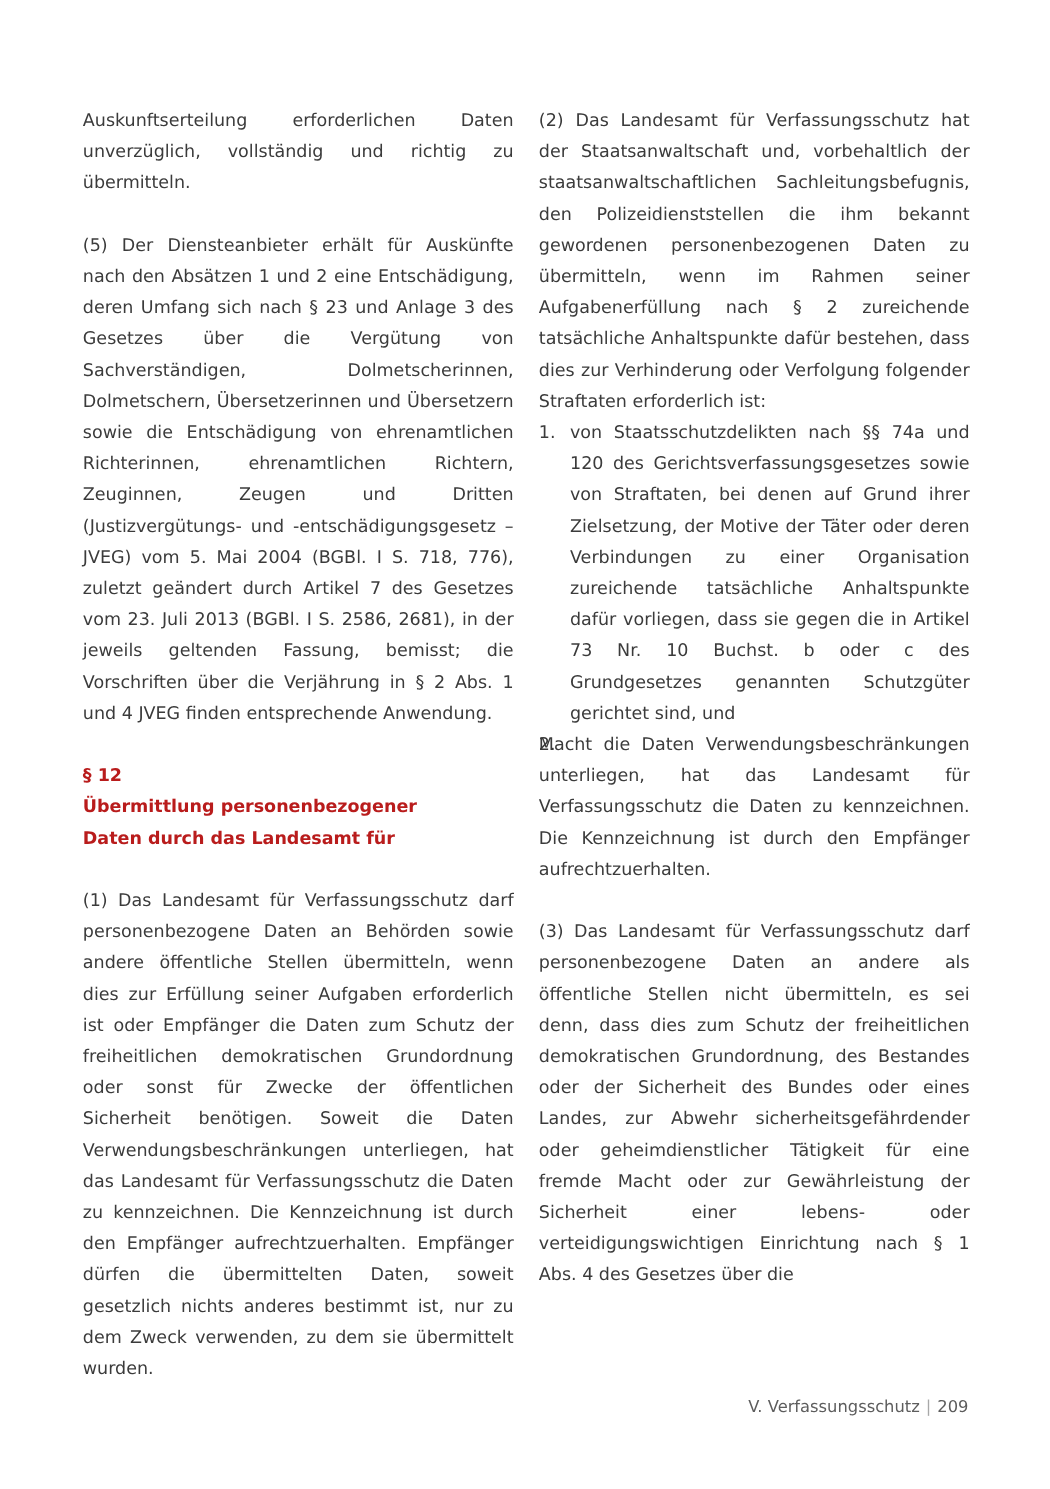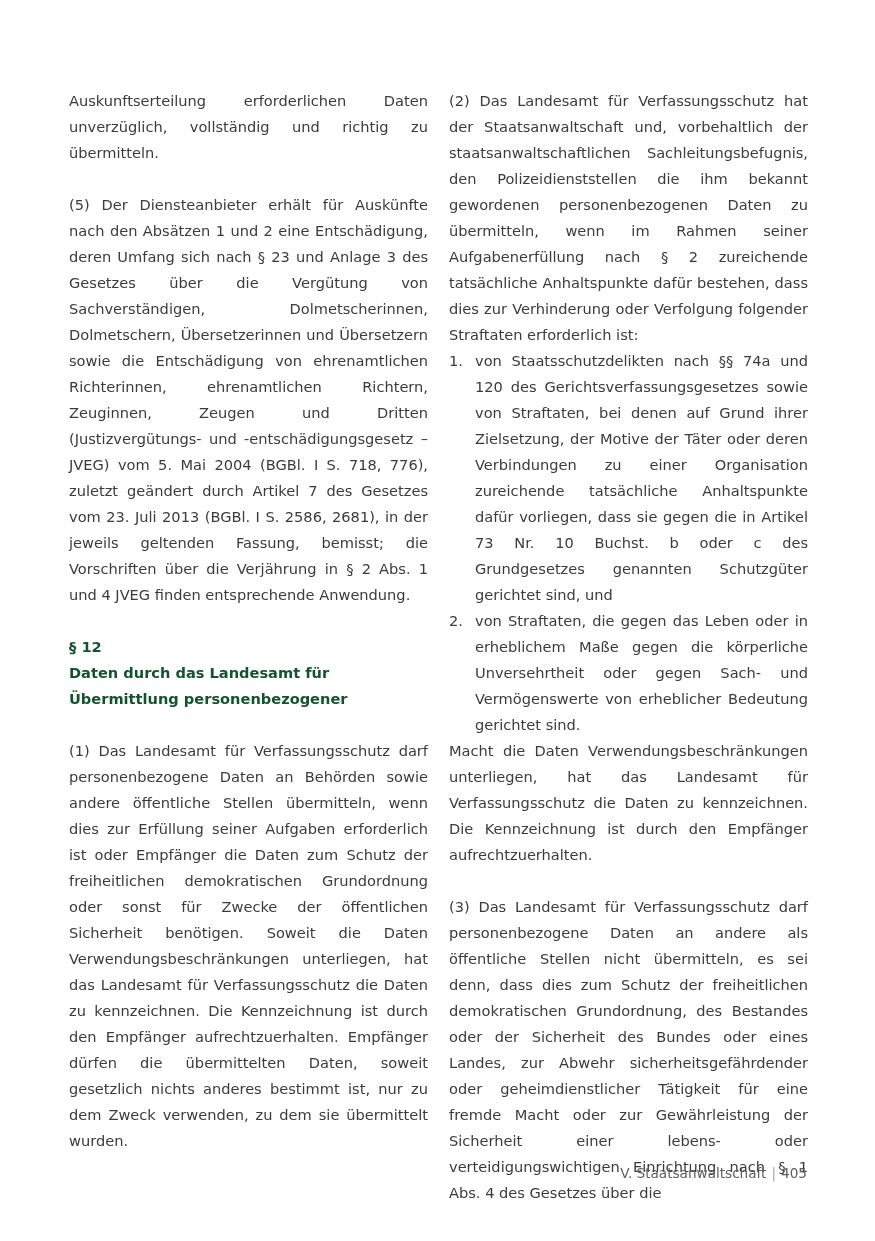--- a/index.html
+++ b/index.html
@@ -57,21 +57,21 @@
 
   .gap {
     height: 26px;
   }
 
   h2.section-heading {
     margin: 0;
     font-size: 14.6px;
     line-height: 26px;
     font-weight: bold;
-    color: #14532d;
+    color: #b91c1c;
     text-align: left;
   }
   h2.section-heading .sec-num {
     display: block;
   }
   h2.section-heading .sec-title-line {
     display: block;
   }
 
   ol.numlist {
@@ -126,52 +126,51 @@
       <p class="para lastline-left">Auskunftserteilung erforderlichen Daten unverzüglich, vollständig und richtig zu übermitteln.</p>
 
       <div class="gap"></div>
 
       <p class="para lastline-left">(5) Der Diensteanbieter erhält für Auskünfte nach den Absätzen 1 und 2 eine Entschädigung, deren Umfang sich nach § 23 und Anlage 3 des Gesetzes über die Vergütung von Sachverständigen, Dolmetscherinnen, Dolmetschern, Übersetzerinnen und Übersetzern sowie die Entschädigung von ehrenamtlichen Richterinnen, ehrenamtlichen Richtern, Zeuginnen, Zeugen und Dritten (Justizvergütungs- und -entschädigungsgesetz – JVEG) vom 5. Mai 2004 (BGBl. I S. 718, 776), zuletzt geändert durch Artikel 7 des Gesetzes vom 23. Juli 2013 (BGBl. I S. 2586, 2681), in der jeweils geltenden Fassung, bemisst; die Vorschriften über die Verjährung in § 2 Abs. 1 und 4 JVEG finden entsprechende Anwendung.</p>
 
       <div class="gap"></div>
 
       <h2 class="section-heading">
         <span class="sec-num">§ 12</span>
+        <span class="sec-title-line">Übermittlung personenbezogener</span>
         <span class="sec-title-line">Daten durch das Landesamt für</span>
-        <span class="sec-title-line">Übermittlung personenbezogener</span>
       </h2>
 
       <div class="gap"></div>
 
       <p class="para lastline-left">(1) Das Landesamt für Verfassungsschutz darf personenbezogene Daten an Behörden sowie andere öffentliche Stellen übermitteln, wenn dies zur Erfüllung seiner Aufgaben erforderlich ist oder Empfänger die Daten zum Schutz der freiheitlichen demokratischen Grundordnung oder sonst für Zwecke der öffentlichen Sicherheit benötigen. Soweit die Daten Verwendungsbeschränkungen unterliegen, hat das Landesamt für Verfassungsschutz die Daten zu kennzeichnen. Die Kennzeichnung ist durch den Empfänger aufrechtzuerhalten. Empfänger dürfen die übermittelten Daten, soweit gesetzlich nichts anderes bestimmt ist, nur zu dem Zweck verwenden, zu dem sie übermittelt wurden.</p>
 
     </div>
 
     <div class="column">
 
       <p class="para lastline-left">(2) Das Landesamt für Verfassungsschutz hat der Staatsanwaltschaft und, vorbehaltlich der staatsanwaltschaftlichen Sachleitungsbefugnis, den Polizeidienststellen die ihm bekannt gewordenen personenbezogenen Daten zu übermitteln, wenn im Rahmen seiner Aufgabenerfüllung nach § 2 zureichende tatsächliche Anhaltspunkte dafür bestehen, dass dies zur Verhinderung oder Verfolgung folgender Straftaten erforderlich ist:</p>
 
       <ol class="numlist">
         <li>
           <span class="marker">1.</span>
           <span>von Staatsschutzdelikten nach §§ 74a und 120 des Gerichtsverfassungsgesetzes sowie von Straftaten, bei denen auf Grund ihrer Zielsetzung, der Motive der Täter oder deren Verbindungen zu einer Organisation zureichende tatsächliche Anhaltspunkte dafür vorliegen, dass sie gegen die in Artikel 73 Nr. 10 Buchst. b oder c des Grundgesetzes genannten Schutzgüter gerichtet sind, und</span>
         </li>
         <li>
           <span class="marker">2.</span>
-          <span>von Straftaten, die gegen das Leben oder in erheblichem Maße gegen die körperliche Unversehrtheit oder gegen Sach- und Vermögenswerte von erheblicher Bedeutung gerichtet sind.</span>
         </li>
       </ol>
 
       <p class="para lastline-left">Macht die Daten Verwendungsbeschränkungen unterliegen, hat das Landesamt für Verfassungsschutz die Daten zu kennzeichnen. Die Kennzeichnung ist durch den Empfänger aufrechtzuerhalten.</p>
 
       <div class="gap"></div>
 
       <p class="para lastline-left">(3) Das Landesamt für Verfassungsschutz darf personenbezogene Daten an andere als öffentliche Stellen nicht übermitteln, es sei denn, dass dies zum Schutz der freiheitlichen demokratischen Grundordnung, des Bestandes oder der Sicherheit des Bundes oder eines Landes, zur Abwehr sicherheitsgefährdender oder geheimdienstlicher Tätigkeit für eine fremde Macht oder zur Gewährleistung der Sicherheit einer lebens- oder verteidigungswichtigen Einrichtung nach § 1 Abs. 4 des Gesetzes über die</p>
 
     </div>
 
   </div>
 
   <div class="footer">
-    <span>V. Staatsanwaltschaft</span><span class="sep">|</span><span>405</span>
+    <span>V. Verfassungsschutz</span><span class="sep">|</span><span>209</span>
   </div>
 
 </div>
 
 </body></html>

